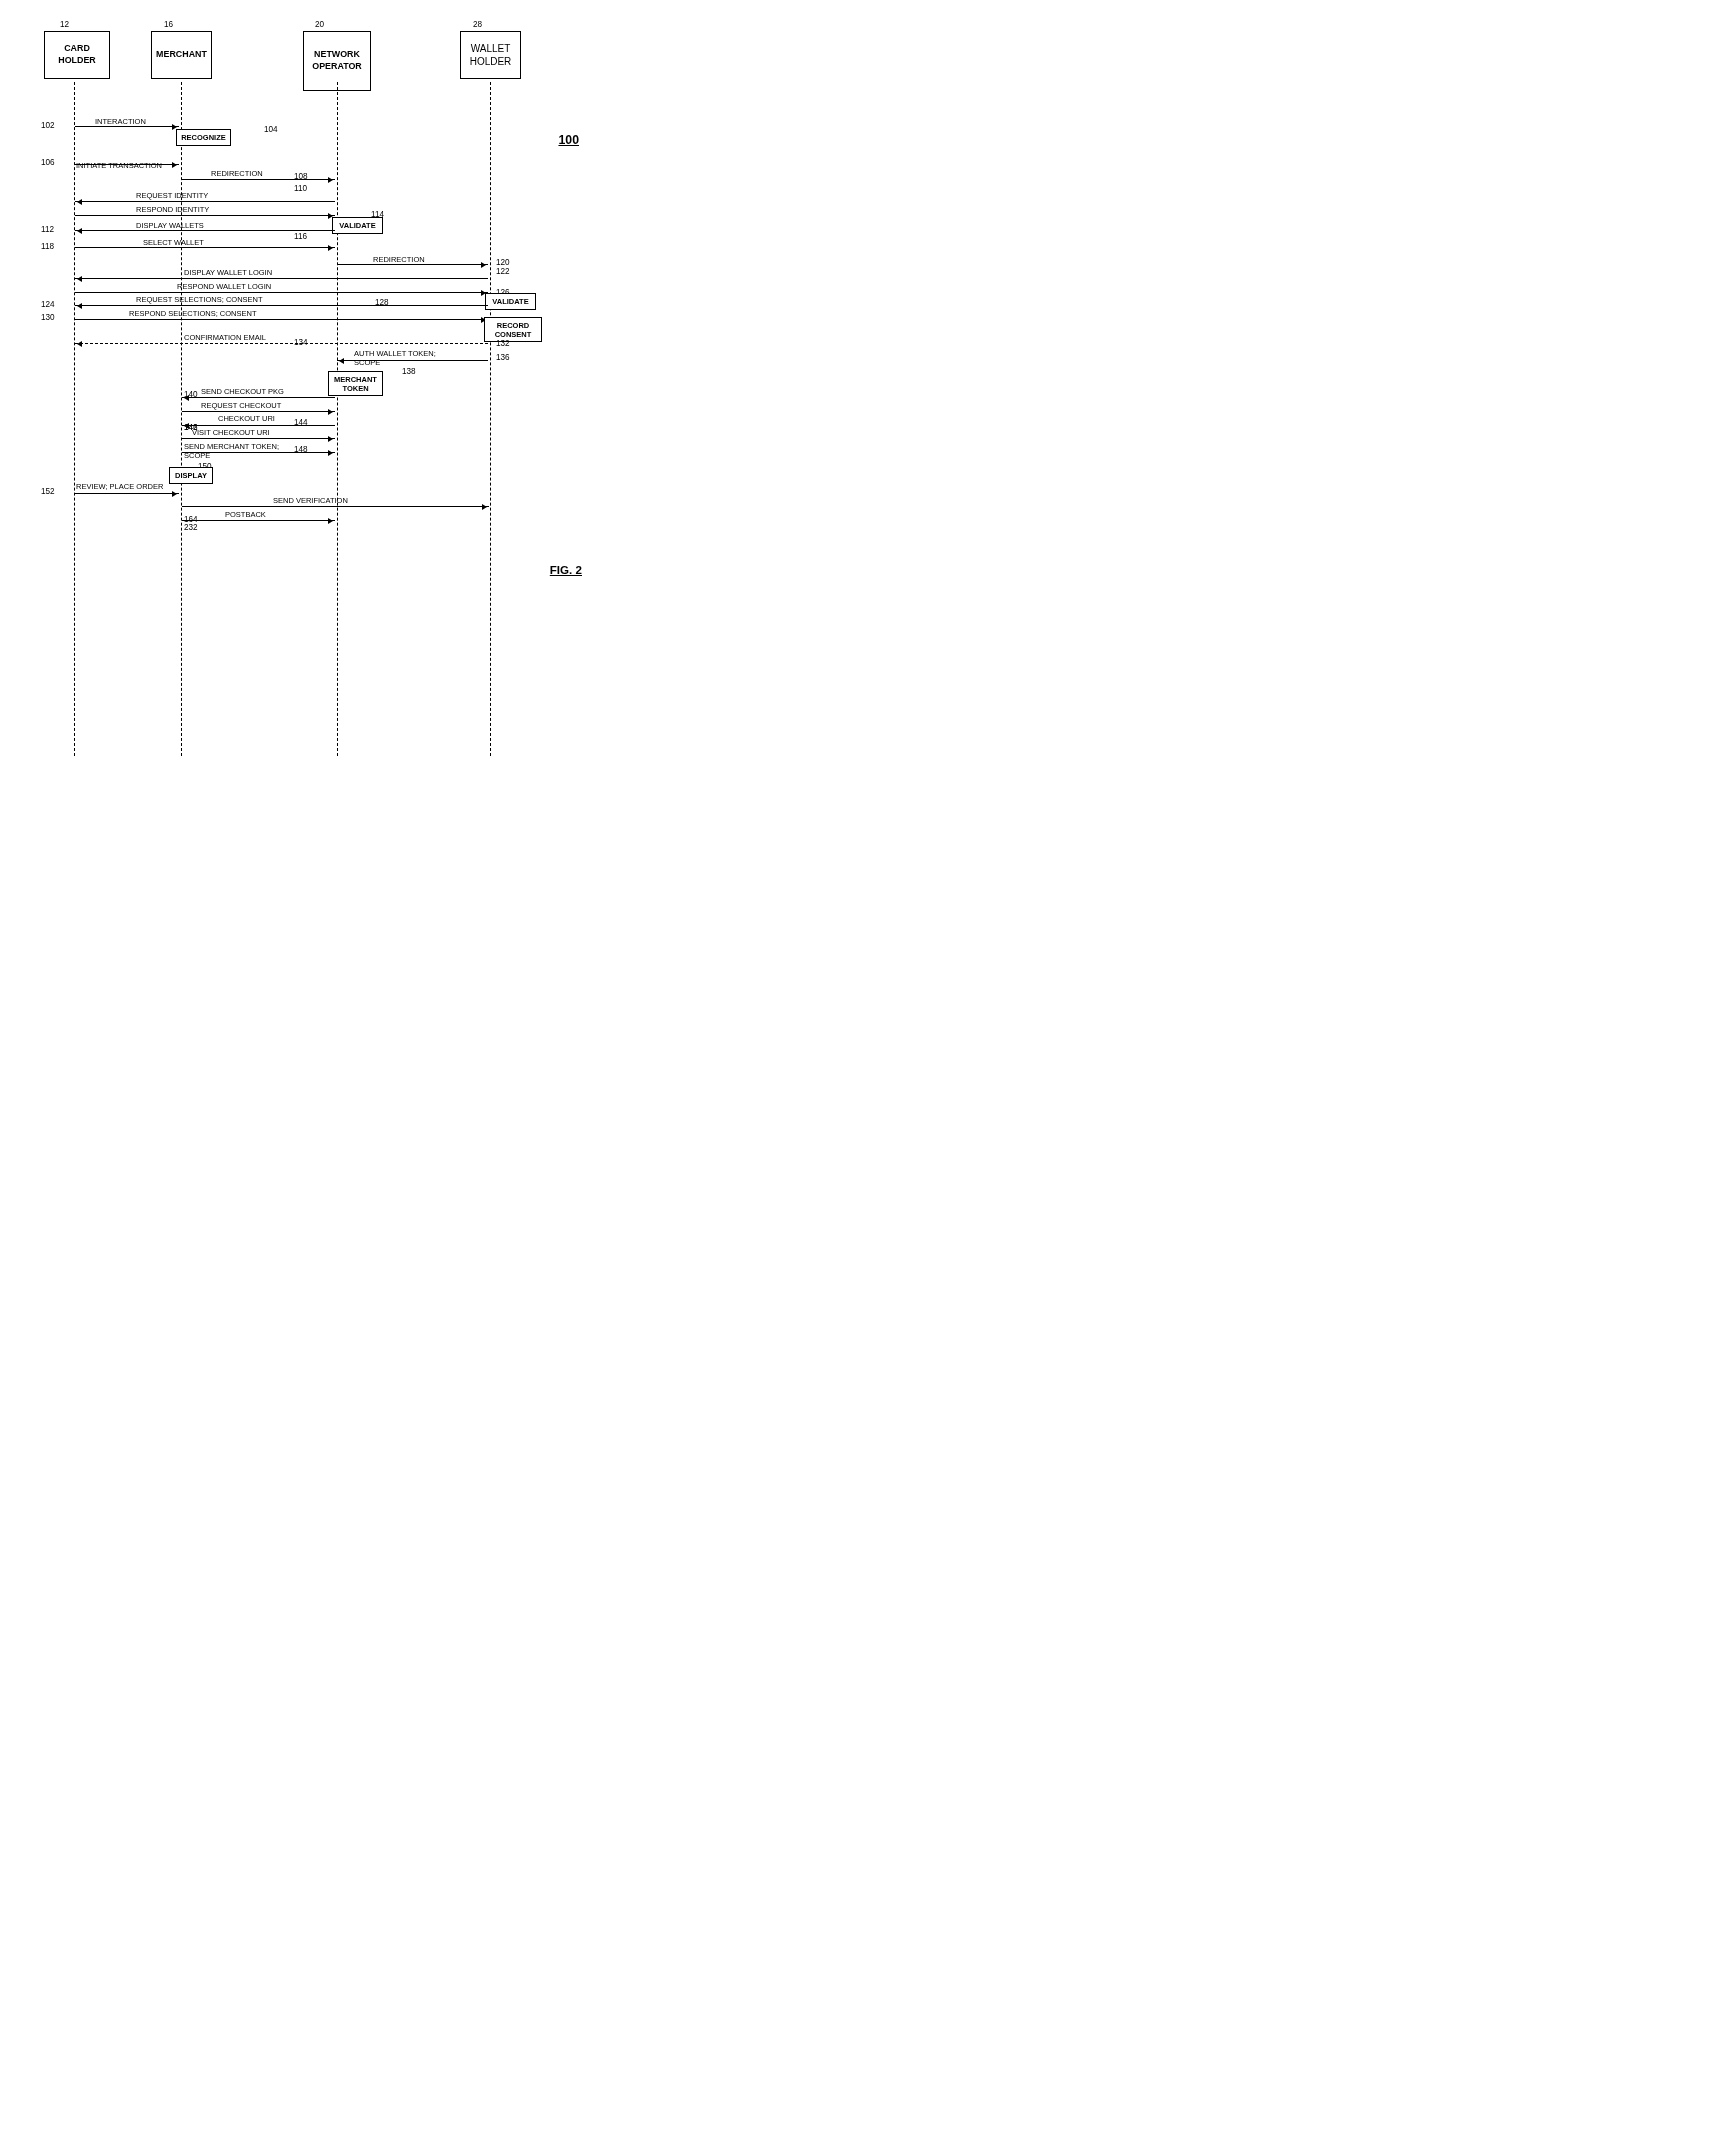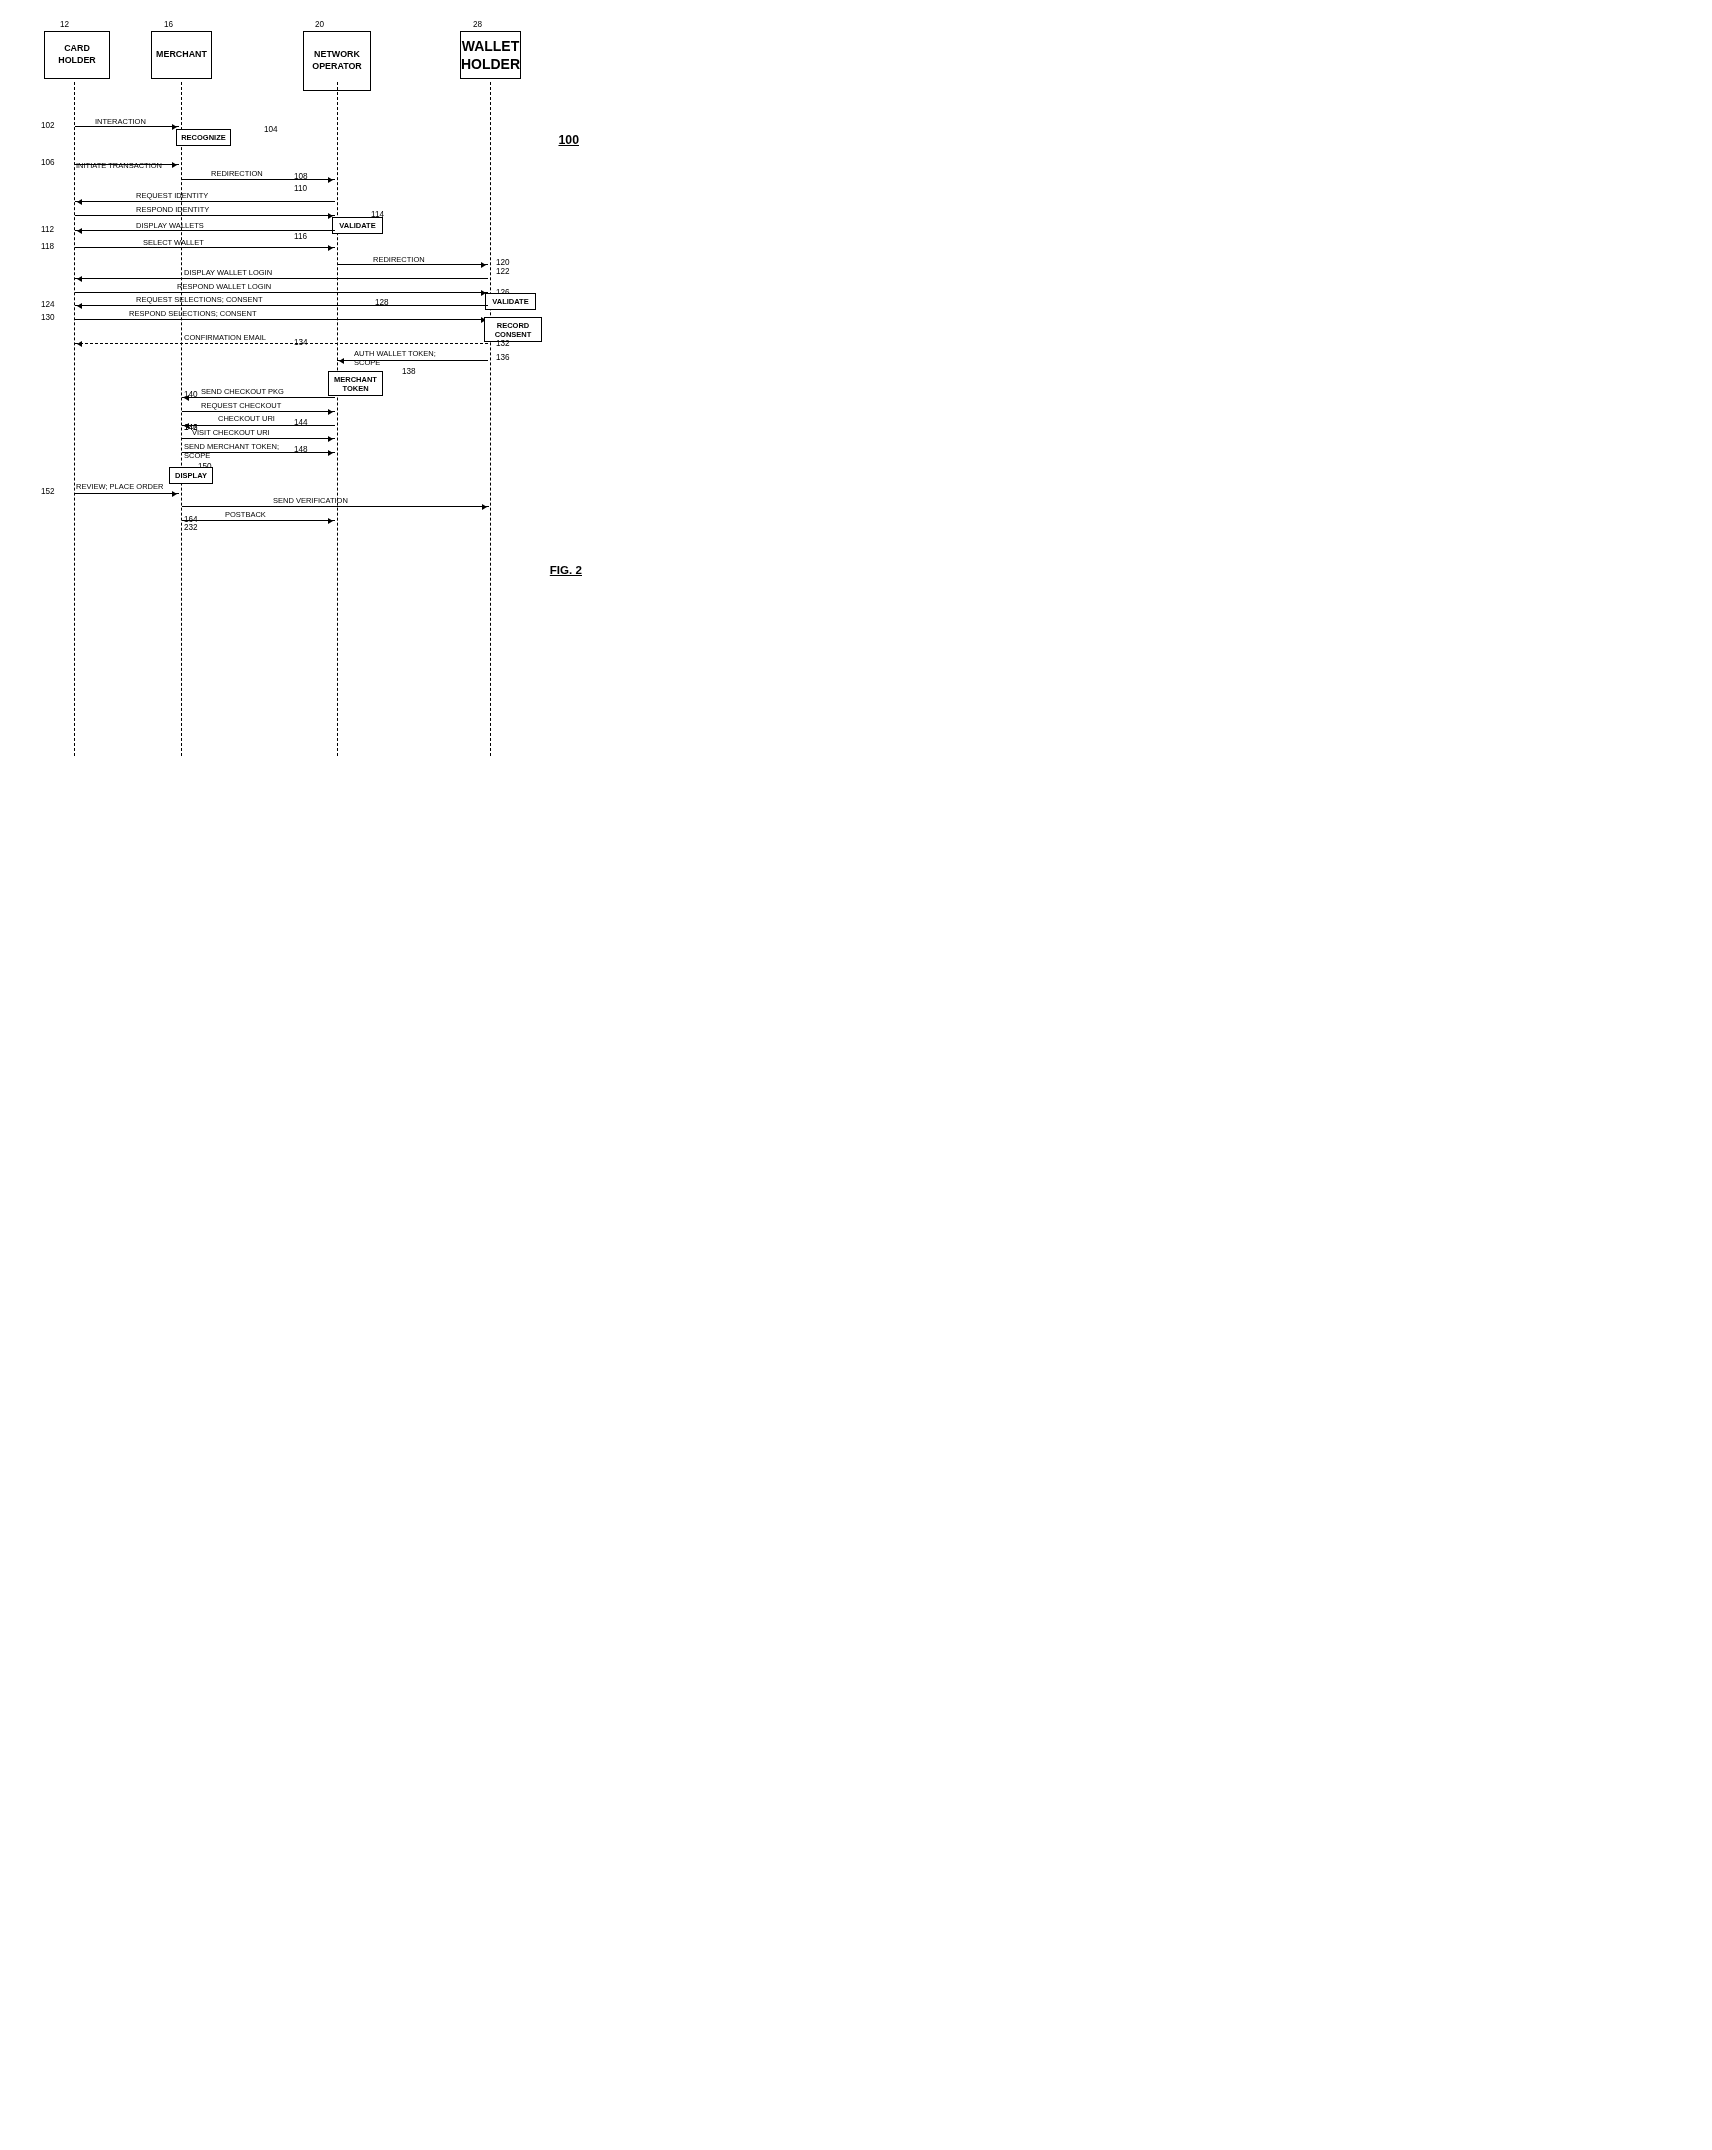--- a/index.html
+++ b/index.html
@@ -130,21 +130,21 @@
     <span style="white-space:pre-line; font-size:8.9px; font-weight:bold;">CARD
 HOLDER</span>
   </div>
   <div class="actor-box" style="left: 151px; top: 31px; width: 61px; height: 48px; display:flex; align-items:center; justify-content:center;">
     <span style="font-size:8.9px; font-weight:bold;">MERCHANT</span>
   </div>
   <div class="actor-box" style="left: 303px; top: 31px; width: 68px; height: 60px; display:flex; align-items:center; justify-content:center;">
     <span style="white-space:pre-line; font-size:8.9px; font-weight:bold; text-align:center;">NETWORK<br>OPERATOR</span>
   </div>
   <div class="actor-box" style="left: 460px; top: 31px; width: 61px; height: 48px; display:flex; align-items:center; justify-content:center;">
-    <span style="white-space:pre-line; font-size:14px; font-weight:bold; text-align:center;">WALLET<br>HOLDER</span>
+    <span style="white-space:pre-line; font-size:10px; font-weight:normal; text-align:center;">WALLET<br>HOLDER</span>
   </div>
 
   <div class="lifeline" style="left: 74px;"></div>
   <div class="lifeline" style="left: 181px;"></div>
   <div class="lifeline" style="left: 337px;"></div>
   <div class="lifeline" style="left: 490px;"></div>
 
   <div class="step-num" style="left: 41px; top: 121px;">102</div>
   <div class="arrow" style="left: 75px; top: 126px; width: 104px;"></div>
   <div class="arrow-label" style="left: 95px; top: 117px;">INTERACTION</div>

